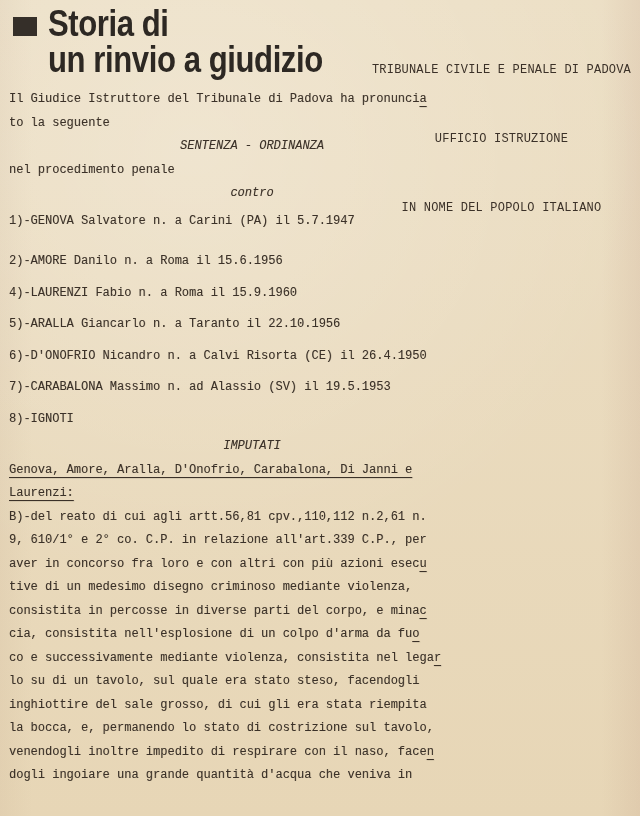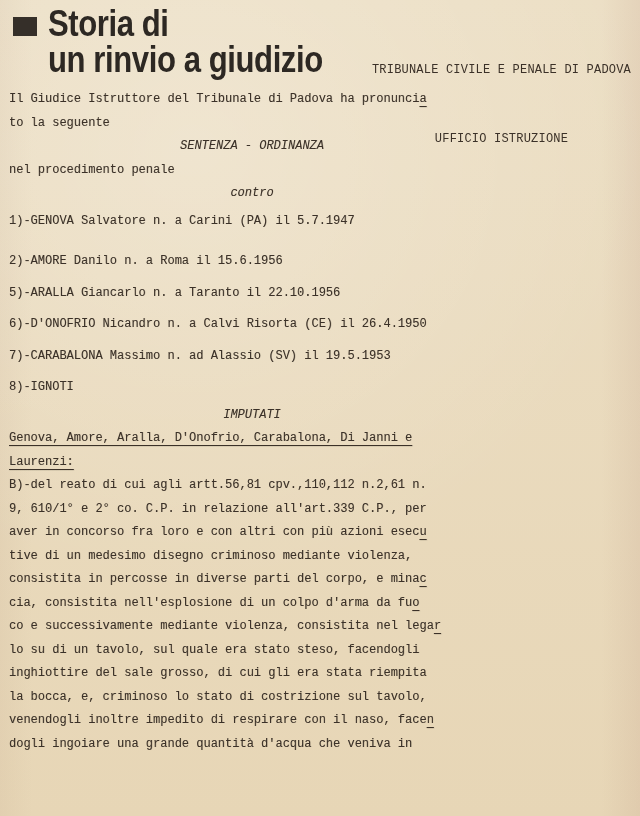--- a/index.html
+++ b/index.html
@@ -73,40 +73,42 @@
     <div class="headline">
       <span class="bullet"></span>
       <div class="headline-text">
         <div>Storia di</div>
         <div>un rinvio a giudizio</div>
       </div>
     </div>
     <div class="court">
       <div>TRIBUNALE CIVILE E PENALE DI PADOVA</div>
       <div>UFFICIO ISTRUZIONE</div>
+      <div>IN NOME DEL POPOLO ITALIANO</div>
     </div>
   </header>
 
   <main class="doc" id="doc-body">
       <section class="sec sec-body">
         <div class="line"><span>Il Giudice Istruttore del Tribunale di Padova ha pronunci</span><span class="u">a</span></div>
         <div class="line"><span>to la seguente</span></div>
       </section>
       <section class="sec sec-heading">
         <div class="line"><span>SENTENZA - ORDINANZA</span></div>
       </section>
       <section class="sec sec-body">
         <div class="line"><span>nel procedimento penale</span></div>
       </section>
       <section class="sec sec-heading">
         <div class="line"><span>contro</span></div>
       </section>
       <section class="sec sec-list">
         <div class="line"><span>1)-GENOVA Salvatore n. a Carini (PA) il 5.7.1947</span></div>
         <div class="line"><span>2)-AMORE Danilo n. a Roma il 15.6.1956</span></div>
+        <div class="line"><span>4)-LAURENZI Fabio n. a Roma il 15.9.1960</span></div>
         <div class="line"><span>5)-ARALLA Giancarlo n. a Taranto il 22.10.1956</span></div>
         <div class="line"><span>6)-D'ONOFRIO Nicandro n. a Calvi Risorta (CE) il 26.4.1950</span></div>
         <div class="line"><span>7)-CARABALONA Massimo n. ad Alassio (SV) il 19.5.1953</span></div>
         <div class="line"><span>8)-IGNOTI</span></div>
       </section>
       <section class="sec sec-heading">
         <div class="line"><span>IMPUTATI</span></div>
       </section>
       <section class="sec sec-body">
         <div class="line"><span class="u">Genova, Amore, Aralla, D'Onofrio, Carabalona, Di Janni e</span></div>
@@ -115,19 +117,19 @@
       <section class="sec sec-body">
         <div class="line"><span>B)-del reato di cui agli artt.56,81 cpv.,110,112 n.2,61 n.</span></div>
         <div class="line"><span>9, 610/1° e 2° co. C.P. in relazione all'art.339 C.P., per</span></div>
         <div class="line"><span>aver in concorso fra loro e con altri con più azioni esec</span><span class="u">u</span></div>
         <div class="line"><span>tive di un medesimo disegno criminoso mediante violenza,</span></div>
         <div class="line"><span>consistita in percosse in diverse parti del corpo, e mina</span><span class="u">c</span></div>
         <div class="line"><span>cia, consistita nell'esplosione di un colpo d'arma da fu</span><span class="u">o</span></div>
         <div class="line"><span>co e successivamente mediante violenza, consistita nel lega</span><span class="u">r</span></div>
         <div class="line"><span>lo su di un tavolo, sul quale era stato steso, facendogli</span></div>
         <div class="line"><span>inghiottire del sale grosso, di cui gli era stata riempita</span></div>
-        <div class="line"><span>la bocca, e, criminoso lo stato di costrizione sul tavolo,</span></div>
+        <div class="line"><span>la bocca, e, permanendo lo stato di costrizione sul tavolo,</span></div>
         <div class="line"><span>venendogli inoltre impedito di respirare con il naso, face</span><span class="u">n</span></div>
         <div class="line"><span>dogli ingoiare una grande quantità d'acqua che veniva in</span></div>
       </section>
     </main>
 
 </div>
 
 </body></html>

